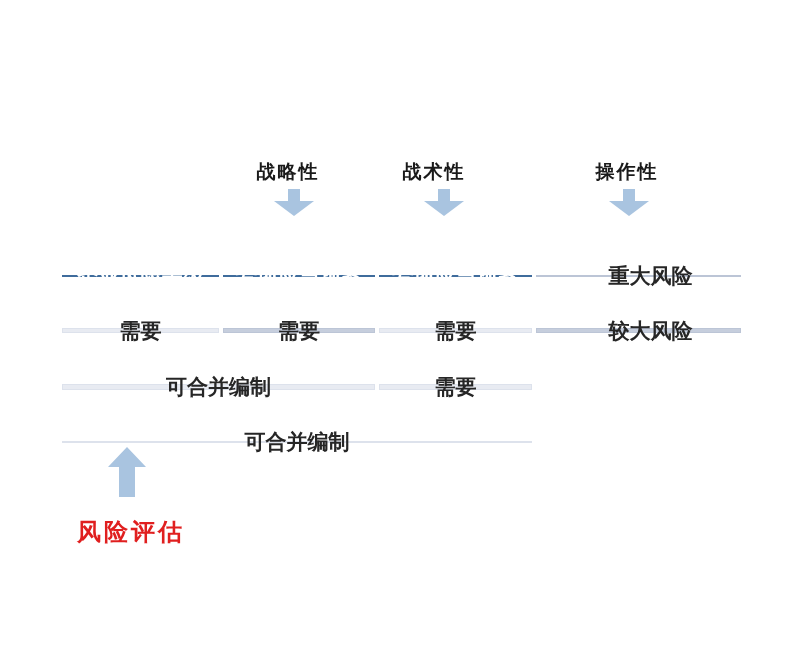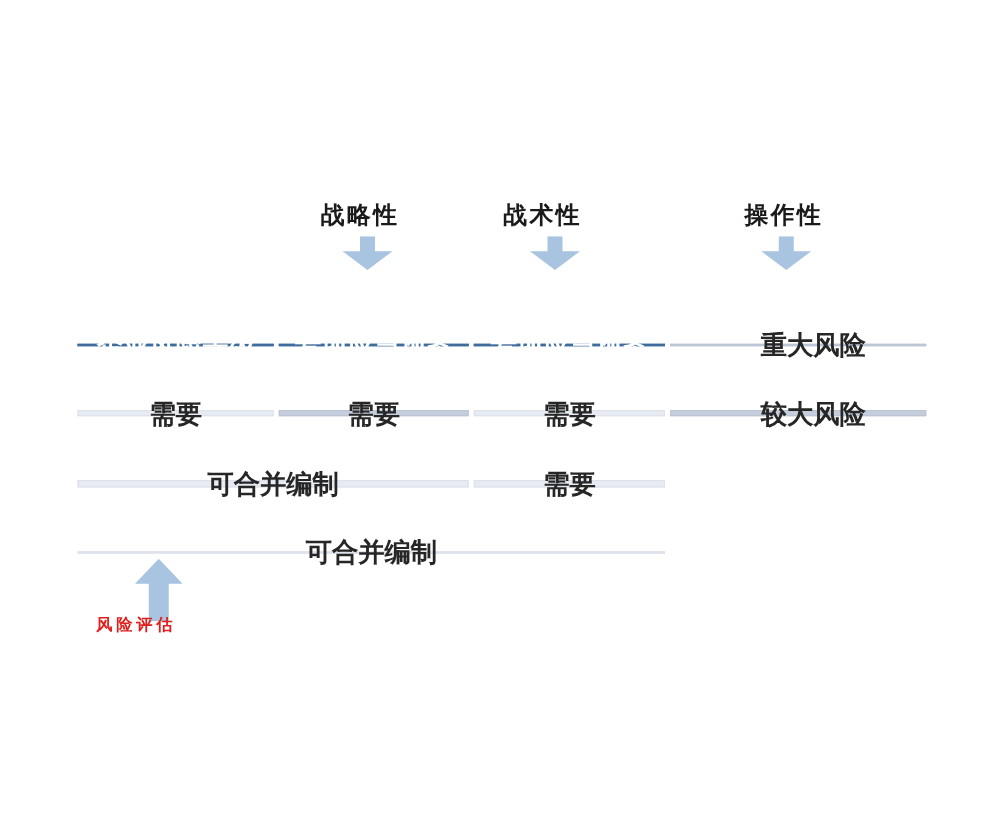--- a/index.html
+++ b/index.html
@@ -26,23 +26,23 @@
     box-sizing:border-box;display:flex;align-items:center;justify-content:center;
     font-size:21px;font-weight:bold;color:#262626;white-space:nowrap;margin-top:47px;
   }
   .hdr{background:#4a77a8;color:#ffffff;border:1px solid #3f6c9c;font-size:21px;}
   .lvl{background:#c6cedd;border:1px solid #bcc5d6;padding-left:24px;}
   .val{background:#e8ebf2;border:1px solid #dde2ec;}
   .hl{background:#c6cedd;border:1px solid #bcc5d6;}
   .span2{grid-column:span 2;}
   .span3{grid-column:span 3;}
   .annotation{
-    position:absolute;left:77px;top:491px;
+    position:absolute;left:77px;top:516px;
     font-family:"DejaVu Serif","Liberation Serif",serif;
-    font-size:13px;font-weight:bold;color:#e01f1f;letter-spacing:3px;white-space:nowrap;
+    font-size:24px;font-weight:bold;color:#e01f1f;letter-spacing:3px;white-space:nowrap;
   }
 </style>
 </head>
 <body>
 
 <div class="stage">
 
   <div class="top-label" style="left:288px">战略性</div>
   <div class="top-label" style="left:434px">战术性</div>
   <div class="top-label" style="left:627px">操作性</div>

